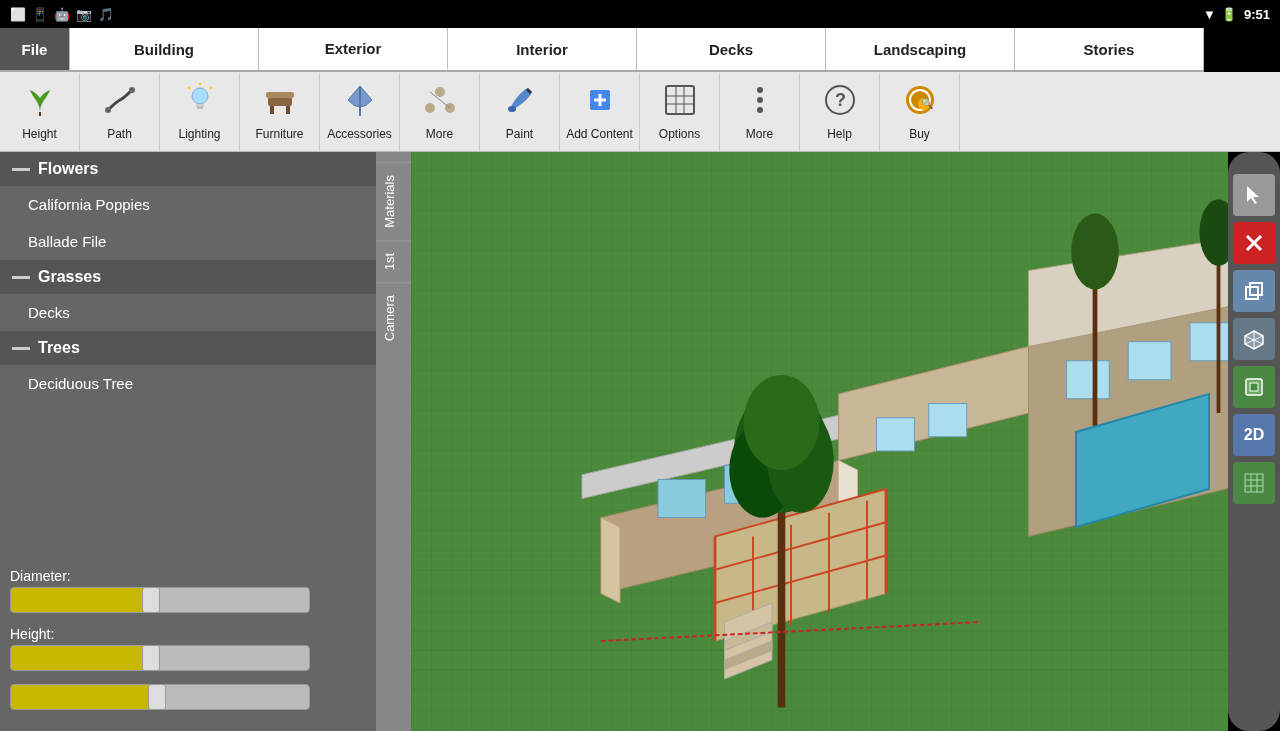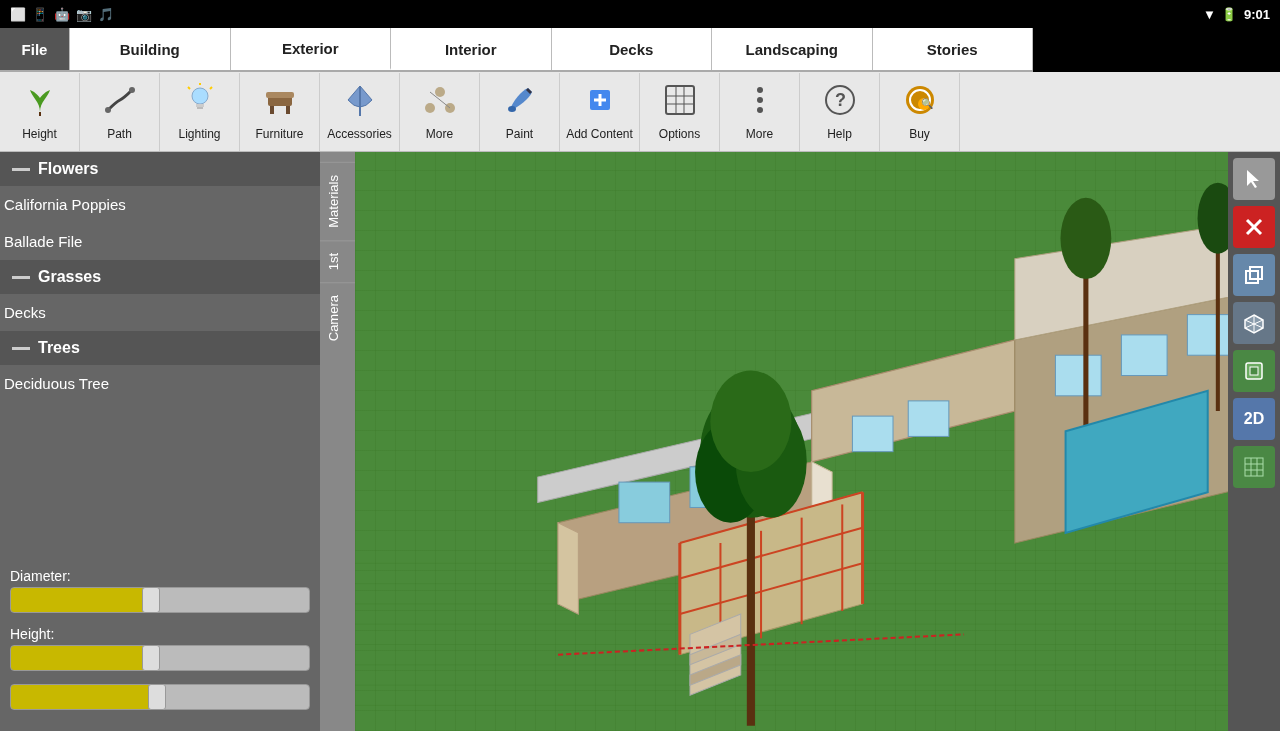--- a/index.html
+++ b/index.html
@@ -9,21 +9,21 @@
     #status-bar {
       width: 1280px; height: 28px; background: #000;
       display: flex; align-items: center; justify-content: space-between;
       padding: 0 10px; color: #fff; font-size: 13px;
     }
     #status-bar .left-icons { display: flex; gap: 6px; align-items: center; }
     #status-bar .right-icons { display: flex; gap: 6px; align-items: center; font-size: 13px; font-weight: bold; }
 
     
     #nav-tabs {
-      width: 1033px; height: 44px; background: #ddd;
+      width: 1204px; height: 44px; background: #ddd;
       display: flex; align-items: stretch;
       border-bottom: 2px solid #aaa;
     }
     .nav-tab {
       flex: 1; display: flex; align-items: center; justify-content: center;
       font-size: 15px; font-weight: 700; cursor: pointer;
       border-right: 1px solid #bbb; background: #ffffff; color: #222;
       padding: 0 8px;
     }
     .nav-tab.active { background: #fff; border-bottom: 2px solid #fff; font-weight: 700; }
@@ -43,31 +43,31 @@
     .tool-icon { font-size: 28px; line-height: 1; }
     .tool-icon svg { width: 36px; height: 36px; }
 
     
     #main-area {
       width: 1280px; height: 579px; display: flex;
     }
 
     
     #left-sidebar {
-      width: 320px; height: 100%; background: #666; display: flex; flex-direction: column;
+      width: 376px; height: 100%; background: #666; display: flex; flex-direction: column;
       flex-shrink: 0;
     }
     #items-list { flex: 1; overflow: hidden; }
     .category-header {
       display: flex; align-items: center; gap: 8px;
       background: #555; color: #fff; padding: 8px 12px; font-size: 16px; font-weight: 600;
     }
     .category-dash { width: 18px; height: 3px; background: #ccc; display: inline-block; }
     .list-item {
-      padding: 10px 4px; color: #fff; font-size: 15px; cursor: pointer;
+      padding: 10px 28px; color: #fff; font-size: 15px; cursor: pointer;
       background: #666;
     }
 
     
     #sliders-area { padding: 8px 10px; background: #666; }
     .slider-row { margin-bottom: 13px; }
     .slider-label { color: #fff; font-size: 14px; margin-bottom: 3px; }
     .slider-track {
       width: 300px; height: 26px; background: linear-gradient(to right, #c8b800 0%, #c8b800 48%, #bbb 48%, #bbb 100%);
       border-radius: 4px; position: relative; border: 1px solid #999;
@@ -95,21 +95,21 @@
     #canvas-area {
       flex: 1; height: 100%; background: #4a7a3a; position: relative; overflow: hidden;
     }
 
     
     #house-svg { position: absolute; top: 0; left: 0; width: 100%; height: 100%; }
 
     
     #right-panel {
       width: 52px; background: #555; display: flex; flex-direction: column;
-      align-items: center; padding: 6px 0; gap: 6px; flex-shrink: 0;
+      align-items: center; padding: 22px 0; gap: 6px; flex-shrink: 0; border-radius: 21px;
     }
     .right-btn {
       width: 42px; height: 42px; background: #777; border-radius: 4px;
       display: flex; align-items: center; justify-content: center;
       cursor: pointer; font-size: 18px; color: #fff;
     }
     .right-btn.cursor-btn { background: #999; }
     .right-btn.red-btn { background: #cc2222; }
     .right-btn.copy-btn { background: #6688aa; }
     .right-btn.obj-btn { background: #667788; }
@@ -140,21 +140,21 @@
   <div class="left-icons">
     <span>⬜</span>
     <span>📱</span>
     <span>🤖</span>
     <span>📷</span>
     <span>🎵</span>
   </div>
   <div class="right-icons">
     <span>▼</span>
     <span>🔋</span>
-    <span>9:01</span>
+    <span>9:51</span>
   </div>
 </div>
 
 <div id="nav-tabs">
   <div class="nav-tab file-tab">File</div>
   <div class="nav-tab">Building</div>
   <div class="nav-tab active">Exterior</div>
   <div class="nav-tab">Interior</div>
   <div class="nav-tab">Decks</div>
   <div class="nav-tab">Landscaping</div>

